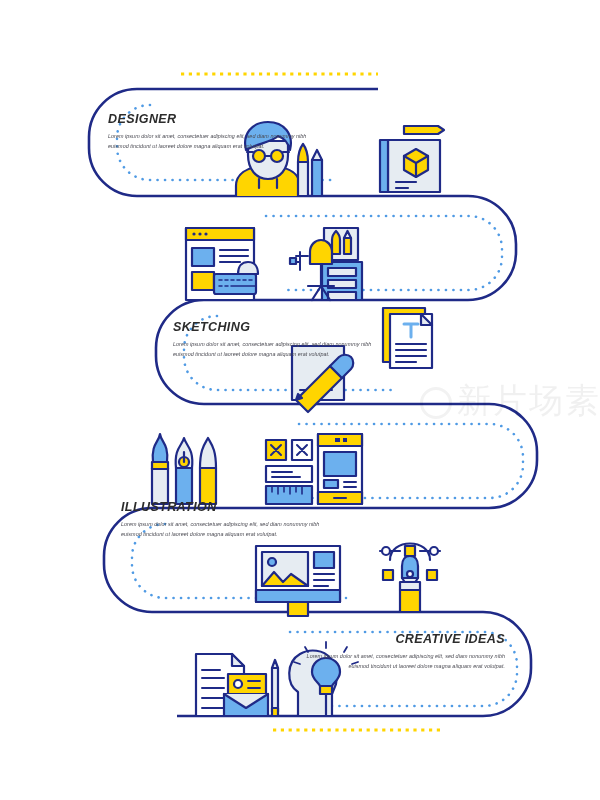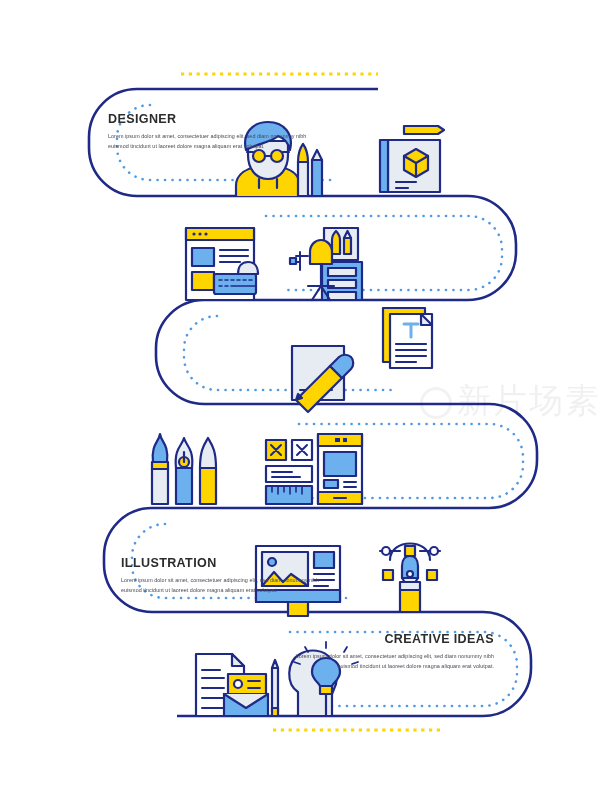--- a/index.html
+++ b/index.html
@@ -5,21 +5,21 @@
 <style>
   html,body{margin:0;padding:0;background:#ffffff;}
   body{
     width:600px;height:800px;overflow:hidden;position:relative;
     font-family:"Liberation Sans","DejaVu Sans",sans-serif;
   }
   #stage{position:absolute;inset:0;width:600px;height:800px;}
   svg.layer{position:absolute;left:0;top:0;width:600px;height:800px;}
 
   
-  .block{position:absolute;width:200px;}
+  .block{position:absolute;width:200px;font-style:italic;}
   .block .title{
     font-family:"Liberation Sans","DejaVu Sans",sans-serif;
     font-weight:bold;font-size:13.5px;letter-spacing:.4px;
     color:#2c2c2c;margin:0 0 5px 0;line-height:1.05;
     transform:scaleX(.93);
   }
   .block.left .title{transform-origin:left center;}
   .block.right .title{transform-origin:right center;}
   .block .body{
     font-size:5.4px;line-height:1.85;color:#4a4a52;margin:0;
@@ -292,28 +292,32 @@
 
     </g>
   </svg>
 
   <div class="block left" style="left:108px;top:112px;">
     <p class="title">DESIGNER</p>
     <p class="body">Lorem ipsum dolor sit amet, consectetuer adipiscing elit, sed diam nonummy nibh euismod tincidunt ut laoreet dolore magna aliquam erat volutpat.</p>
   </div>
 
 
-
-
-  <div class="block left" style="left:121px;top:556px;">
+  <div class="block left" style="left:173px;top:320px;">
+    <p class="title">SKETCHING</p>
+    <p class="body">Lorem ipsum dolor sit amet, consectetuer adipiscing elit, sed diam nonummy nibh euismod tincidunt ut laoreet dolore magna aliquam erat volutpat.</p>
+  </div>
+
+
+  <div class="block left" style="left:121px;top:500px;">
     <p class="title">ILLUSTRATION</p>
     <p class="body">Lorem ipsum dolor sit amet, consectetuer adipiscing elit, sed diam nonummy nibh euismod tincidunt ut laoreet dolore magna aliquam erat volutpat.</p>
   </div>
 
-  <div class="block right" style="left:294px;top:632px;">
+  <div class="block right" style="left:305px;top:632px;">
     <p class="title">CREATIVE IDEAS</p>
     <p class="body">Lorem ipsum dolor sit amet, consectetuer adipiscing elit, sed diam nonummy nibh euismod tincidunt ut laoreet dolore magna aliquam erat volutpat.</p>
   </div>
 
   <div class="wm">
     <span class="ring"></span><span>新片场素材</span>
   </div>
 
 </div>
 

